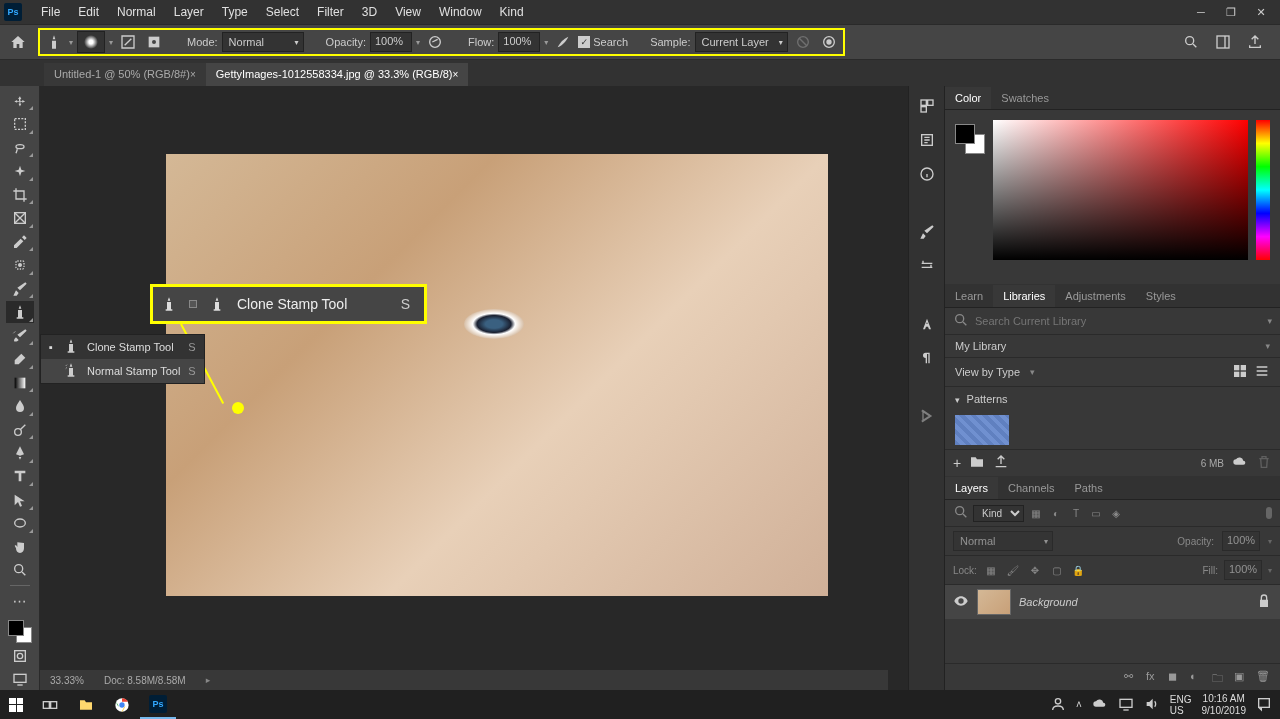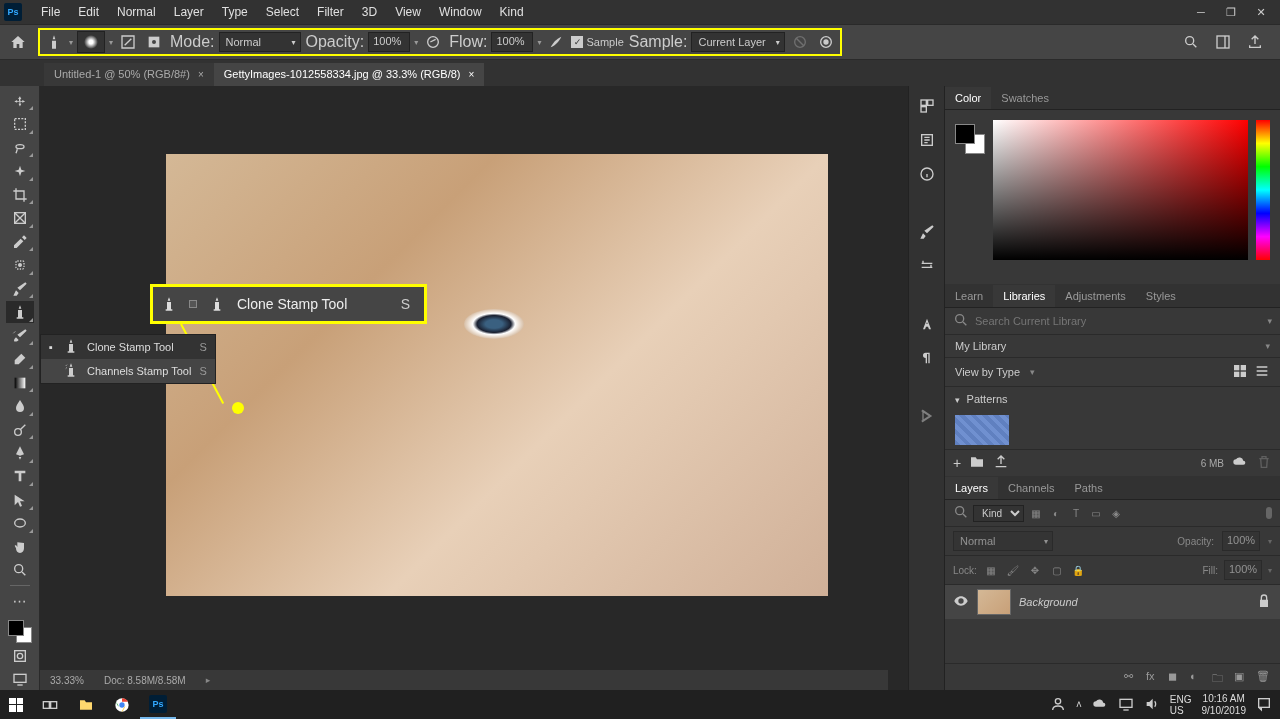--- a/index.html
+++ b/index.html
@@ -9,33 +9,33 @@
 .titlebar { height: 24px; background: #323232; display: flex; align-items: center; padding: 0 4px; }
 .ps-logo { width: 18px; height: 18px; background: #001e36; color: #31a8ff; font-size: 9px; font-weight: bold; display: flex; align-items: center; justify-content: center; border-radius: 2px; margin-right: 10px; }
 .menu-item { padding: 4px 9px; font-size: 12px; color: #e0e0e0; cursor: pointer; }
 .win-controls { margin-left: auto; display: flex; }
 .win-btn { width: 30px; height: 22px; display: flex; align-items: center; justify-content: center; color: #ccc; cursor: pointer; font-size: 11px; }
 
 
 .options-bar { height: 36px; background: #454545; display: flex; align-items: center; padding: 0 6px; border-top: 1px solid #2a2a2a; border-bottom: 1px solid #2a2a2a; }
 .home-btn { width: 24px; height: 24px; display: flex; align-items: center; justify-content: center; margin-right: 8px; cursor: pointer; }
 .opt-highlight { border: 2px solid #ffff00; display: flex; align-items: center; height: 28px; padding: 0 3px; gap: 4px; }
-.opt-label { font-size: 16px; color: #ccc; margin-left: 1px; }
+.opt-label { font-size: 11px; color: #ccc; margin-left: 18px; }
 .opt-dropdown { background: #333; border: 1px solid #222; padding: 2px 18px 2px 6px; font-size: 11px; color: #ccc; height: 20px; display: flex; align-items: center; position: relative; min-width: 70px; }
 .opt-dropdown::after { content: '▾'; position: absolute; right: 4px; font-size: 8px; }
 .opt-input { background: #333; border: 1px solid #222; padding: 2px 4px; font-size: 11px; color: #ccc; height: 20px; width: 42px; }
 .opt-icon { width: 22px; height: 22px; display: flex; align-items: center; justify-content: center; color: #ccc; cursor: pointer; }
 .opt-check { display: flex; align-items: center; gap: 3px; font-size: 11px; }
 .opt-right { margin-left: auto; display: flex; gap: 10px; padding-right: 8px; }
 .brush-preview { width: 28px; height: 22px; background: #333; border: 1px solid #222; display: flex; align-items: center; justify-content: center; position: relative; }
 .brush-circle { width: 14px; height: 14px; background: radial-gradient(circle, #fff 20%, transparent 70%); border-radius: 50%; }
 
 
 .tabs-bar { height: 26px; background: #323232; display: flex; align-items: flex-end; padding-left: 44px; }
-.doc-tab { padding: 5px 10px; font-size: 11px; color: #aaa; display: flex; align-items: center; gap: 8px; border-bottom: 1px solid transparent; cursor: pointer; background: #383838; }
+.doc-tab { padding: 5px 10px; font-size: 11px; color: #aaa; display: flex; align-items: center; gap: 0; border-bottom: 1px solid transparent; cursor: pointer; background: #383838; }
 .doc-tab.active { color: #fff; background: #454545; }
 .tab-close { font-size: 10px; cursor: pointer; }
 
 
 .main-area { display: flex; height: 604px; }
 
 
 .left-tools { width: 40px; background: #454545; display: flex; flex-direction: column; align-items: center; padding-top: 4px; gap: 2px; border-right: 1px solid #2a2a2a; }
 .tool-btn { width: 28px; height: 22px; display: flex; align-items: center; justify-content: center; color: #ccc; cursor: pointer; position: relative; }
 .tool-btn.active { background: #2a2a2a; }
@@ -183,21 +183,21 @@
     <span class="opt-label">Flow:</span>
     <div class="opt-input">100%</div>
     <span style="font-size:8px;color:#999">▾</span>
     <div class="opt-icon">
       <svg viewBox="0 0 24 24" fill="#ccc">
           <path d="M4 20c4-8 8-12 16-16-4 8-8 12-16 16z"></path>
         </svg>
     </div>
     <div class="opt-check">
       <span style="width:12px;height:12px;background:#ccc;color:#333;display:flex;align-items:center;justify-content:center;font-size:9px">✓</span>
-      <span>Sample</span>
+      <span>Search</span>
     </div>
     <span class="opt-label">Sample:</span>
     <div class="opt-dropdown" style="min-width:90px">Current Layer</div>
     <div class="opt-icon" style="opacity:0.5">
       <svg viewBox="0 0 24 24" fill="none" stroke="#999" stroke-width="2">
           <circle cx="12" cy="12" r="8"></circle>
           <path d="M6 6l12 12"></path>
         </svg>
     </div>
     <div class="opt-icon">
@@ -390,21 +390,21 @@
       <span class="shortcut">S</span>
     </div>
     <div class="flyout-item">
       <span style="width:6px"></span>
       <span class="flyout-icon">
         <svg viewBox="0 0 24 24" fill="#ccc" width="14" height="14">
             <path d="M12 2l-2 5h4zM9 9v11h6V9zM7 20h10v2H7z"></path>
             <path d="M4 6l2-2M4 10l2-2" stroke="#ccc"></path>
           </svg>
       </span>
-      <span>Channels Stamp Tool</span>
+      <span>Normal Stamp Tool</span>
       <span class="shortcut">S</span>
     </div>
   </div>
 
   <div class="canvas-area">
     <div class="canvas-img">
       <div class="eye-region"></div>
     </div>
 
     <div class="hl-line"></div>

